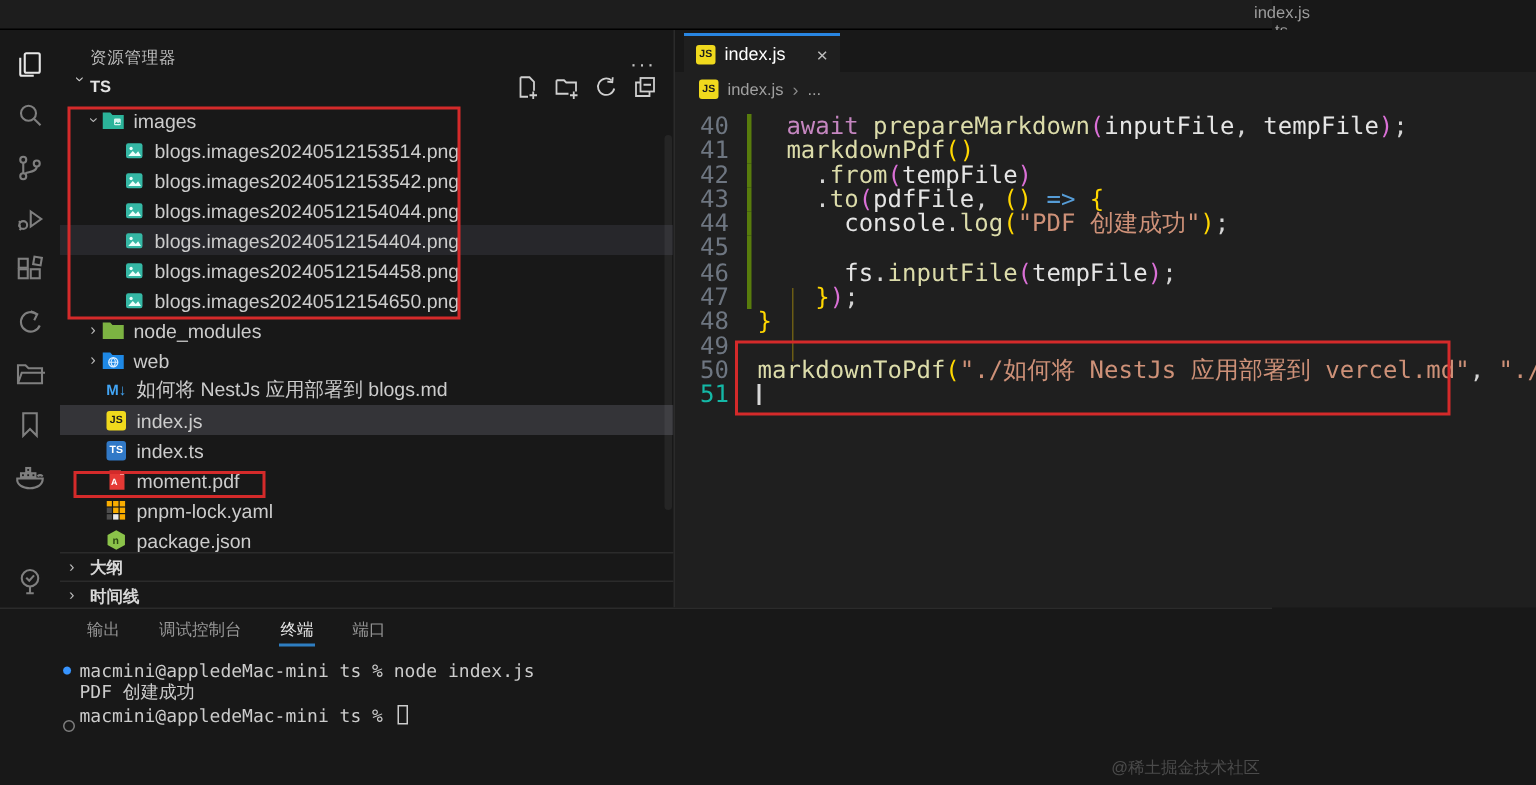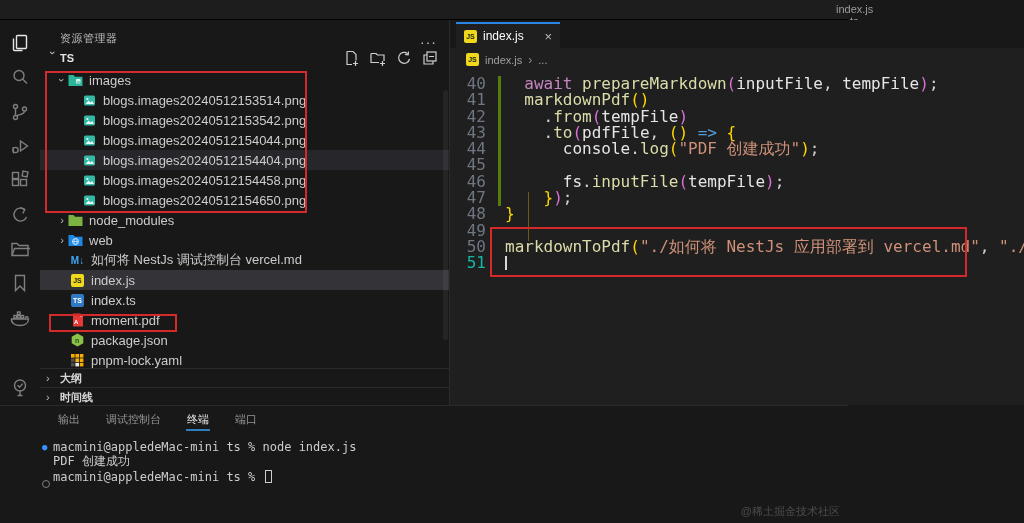--- a/index.html
+++ b/index.html
@@ -298,21 +298,21 @@
                 <circle cx="7.5" cy="7.5" r="3" fill="none" stroke="#d8ecff" stroke-width="0.9"></circle>
                 <path d="M4.5 7.5h6M7.5 4.5c-2 2-2 4 0 6c2-2 2-4 0-6z" fill="none" stroke="#d8ecff" stroke-width="0.7"></path>
               </svg>
             </span>
             <span>web</span>
           </div>
           <div class="trow" style="padding-left: 30px;">
             <span class="ficon">
               <span class="mdtxt">M↓</span>
             </span>
-            <span>如何将 NestJs 调试控制台 vercel.md</span>
+            <span>如何将 NestJs 应用部署到 blogs.md</span>
           </div>
           <div class="trow selected" style="padding-left: 30px;">
             <span class="ficon">
               <span class="badge" style="background:#f0d91d;color:#1c1c1c;">JS</span>
             </span>
             <span>index.js</span>
           </div>
           <div class="trow" style="padding-left: 30px;">
             <span class="ficon">
               <span class="badge" style="background:#3179c7;color:#fff;">TS</span>
@@ -321,46 +321,46 @@
           </div>
           <div class="trow" style="padding-left: 30px;">
             <span class="ficon">
               <svg width="12" height="14" viewBox="0 0 12 14">
                 <path d="M1 0.5h7l3 3V13.5H1z" fill="#e53935"></path>
                 <path d="M8 0.5l3 3H8z" fill="#ffb3b0"></path>
                 <text x="2" y="10.5" font-size="6" fill="#fff" font-family="sans-serif" font-weight="bold">A</text>
               </svg>
             </span>
             <span>moment.pdf</span>
-          </div>
-          <div class="trow" style="padding-left: 30px;">
-            <span class="ficon">
-              <svg width="13" height="14" viewBox="0 0 13 14">
-                <polygon points="6.5,0.5 12.3,3.7 12.3,10.3 6.5,13.5 0.7,10.3 0.7,3.7" fill="#8bc34a"></polygon>
-                <text x="4" y="9.5" font-size="7" fill="#2c4a12" font-weight="bold" font-family="sans-serif">n</text>
-              </svg>
-            </span>
-            <span>package.json</span>
           </div>
           <div class="trow" style="padding-left: 30px;">
             <span class="ficon">
               <svg width="13" height="13" viewBox="0 0 13 13">
                 <rect x="0" y="0" width="3.6" height="3.6" fill="#f9ad00"></rect>
                 <rect x="4.4" y="0" width="3.6" height="3.6" fill="#f9ad00"></rect>
                 <rect x="8.8" y="0" width="3.6" height="3.6" fill="#f9ad00"></rect>
                 <rect x="0" y="4.4" width="3.6" height="3.6" fill="#4d4d4d"></rect>
                 <rect x="4.4" y="4.4" width="3.6" height="3.6" fill="#f9ad00"></rect>
                 <rect x="8.8" y="4.4" width="3.6" height="3.6" fill="#f9ad00"></rect>
                 <rect x="0" y="8.8" width="3.6" height="3.6" fill="#4d4d4d"></rect>
                 <rect x="4.4" y="8.8" width="3.6" height="3.6" fill="#e9e9e9"></rect>
                 <rect x="8.8" y="8.8" width="3.6" height="3.6" fill="#f9ad00"></rect>
               </svg>
             </span>
             <span>pnpm-lock.yaml</span>
           </div>
+          <div class="trow" style="padding-left: 30px;">
+            <span class="ficon">
+              <svg width="13" height="14" viewBox="0 0 13 14">
+                <polygon points="6.5,0.5 12.3,3.7 12.3,10.3 6.5,13.5 0.7,10.3 0.7,3.7" fill="#8bc34a"></polygon>
+                <text x="4" y="9.5" font-size="7" fill="#2c4a12" font-weight="bold" font-family="sans-serif">n</text>
+              </svg>
+            </span>
+            <span>package.json</span>
+          </div>
         </div>
       <div class="sb-sections" id="sb-sections">
           <div class="sec">
             <span class="chev">›</span>
             <span>大纲</span>
           </div>
           <div class="sec">
             <span class="chev">›</span>
             <span>时间线</span>
           </div>

